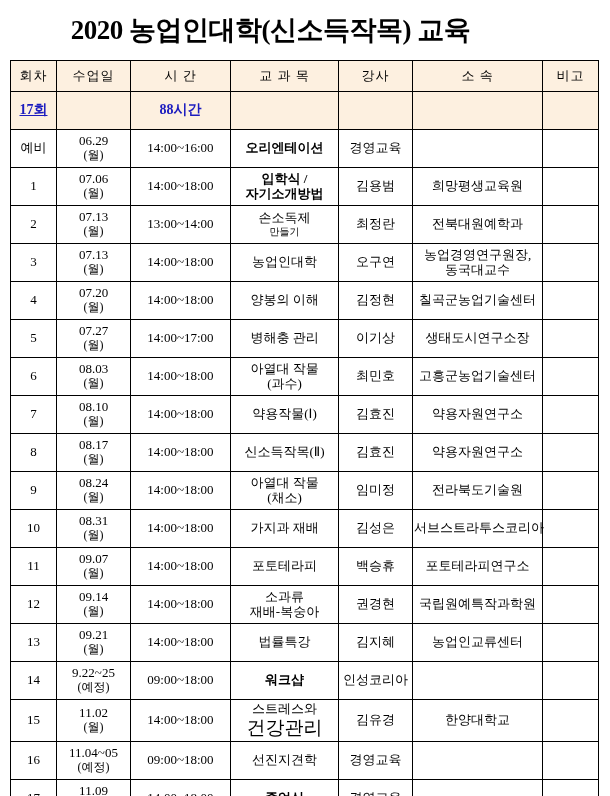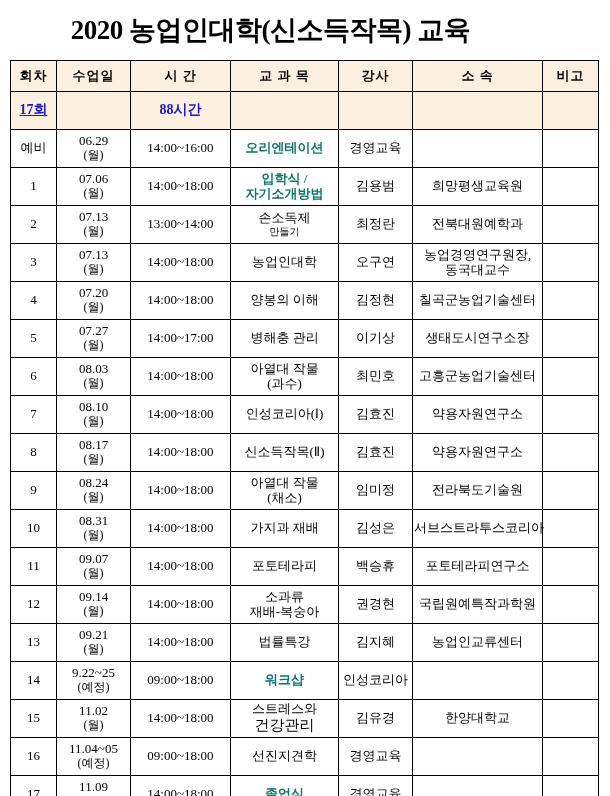--- a/index.html
+++ b/index.html
@@ -44,21 +44,21 @@
     text-align: center;
     vertical-align: middle;
     font-size: 13px;
     font-family: "Liberation Serif", serif;
     padding: 2px 1px;
     line-height: 1.15;
     word-break: keep-all;
   }
   thead th {
     background: #fdf0e0;
-    font-weight: bold;
+    font-weight: normal;
     font-size: 14px;
     letter-spacing: 1px;
     height: 26px;
   }
   .col-no      { width: 46px; }
   .col-date    { width: 74px; }
   .col-time    { width: 100px; }
   .col-subject { width: 108px; }
   .col-teacher { width: 74px; }
   .col-org     { width: 130px; }
@@ -69,21 +69,21 @@
     height: 22px;
     font-weight: bold;
     color: #1b1bbf;
     font-size: 14px;
   }
   tr.summary-row td.u {
     text-decoration: underline;
   }
   tbody tr { height: 38px; }
   td.subject-hl {
-    color: #0f766e;
+    color: #000000;
     font-weight: bold;
   }
   td.small {
     font-size: 12px;
   }
   .sub2 {
     display: block;
     font-size: 12px;
   }
   .nowrap { white-space: nowrap; }
@@ -186,21 +186,21 @@
           <td class="nowrap">14:00~18:00</td>
           <td><span>아열대 작물</span><span class="sub2" style="font-size: 13px;">(과수)</span></td>
           <td>최민호</td>
           <td>고흥군농업기술센터</td>
           <td></td>
         </tr>
         <tr>
           <td>7</td>
           <td><span class="nowrap">08.10</span><span class="sub2">(월)</span></td>
           <td class="nowrap">14:00~18:00</td>
-          <td><span>인성코리아(Ⅰ)</span></td>
+          <td><span>약용작물(Ⅰ)</span></td>
           <td>김효진</td>
           <td>약용자원연구소</td>
           <td></td>
         </tr>
         <tr>
           <td>8</td>
           <td><span class="nowrap">08.17</span><span class="sub2">(월)</span></td>
           <td class="nowrap">14:00~18:00</td>
           <td><span>신소득작목(Ⅱ)</span></td>
           <td>김효진</td>
@@ -258,21 +258,21 @@
           <td class="nowrap">09:00~18:00</td>
           <td class="subject-hl"><span>워크샵</span></td>
           <td>인성코리아</td>
           <td></td>
           <td></td>
         </tr>
         <tr>
           <td>15</td>
           <td><span class="nowrap">11.02</span><span class="sub2">(월)</span></td>
           <td class="nowrap">14:00~18:00</td>
-          <td><span>스트레스와</span><span class="sub2" style="font-size: 15px; text-align: center;">건강관리</span></td>
+          <td><span>스트레스와</span><span class="sub2" style="font-size: 19px; text-align: center;">건강관리</span></td>
           <td>김유경</td>
           <td>한양대학교</td>
           <td></td>
         </tr>
         <tr>
           <td>16</td>
           <td class="small"><span class="nowrap">11.04~05</span><span class="sub2">(예정)</span></td>
           <td class="nowrap">09:00~18:00</td>
           <td><span>선진지견학</span></td>
           <td>경영교육</td>

